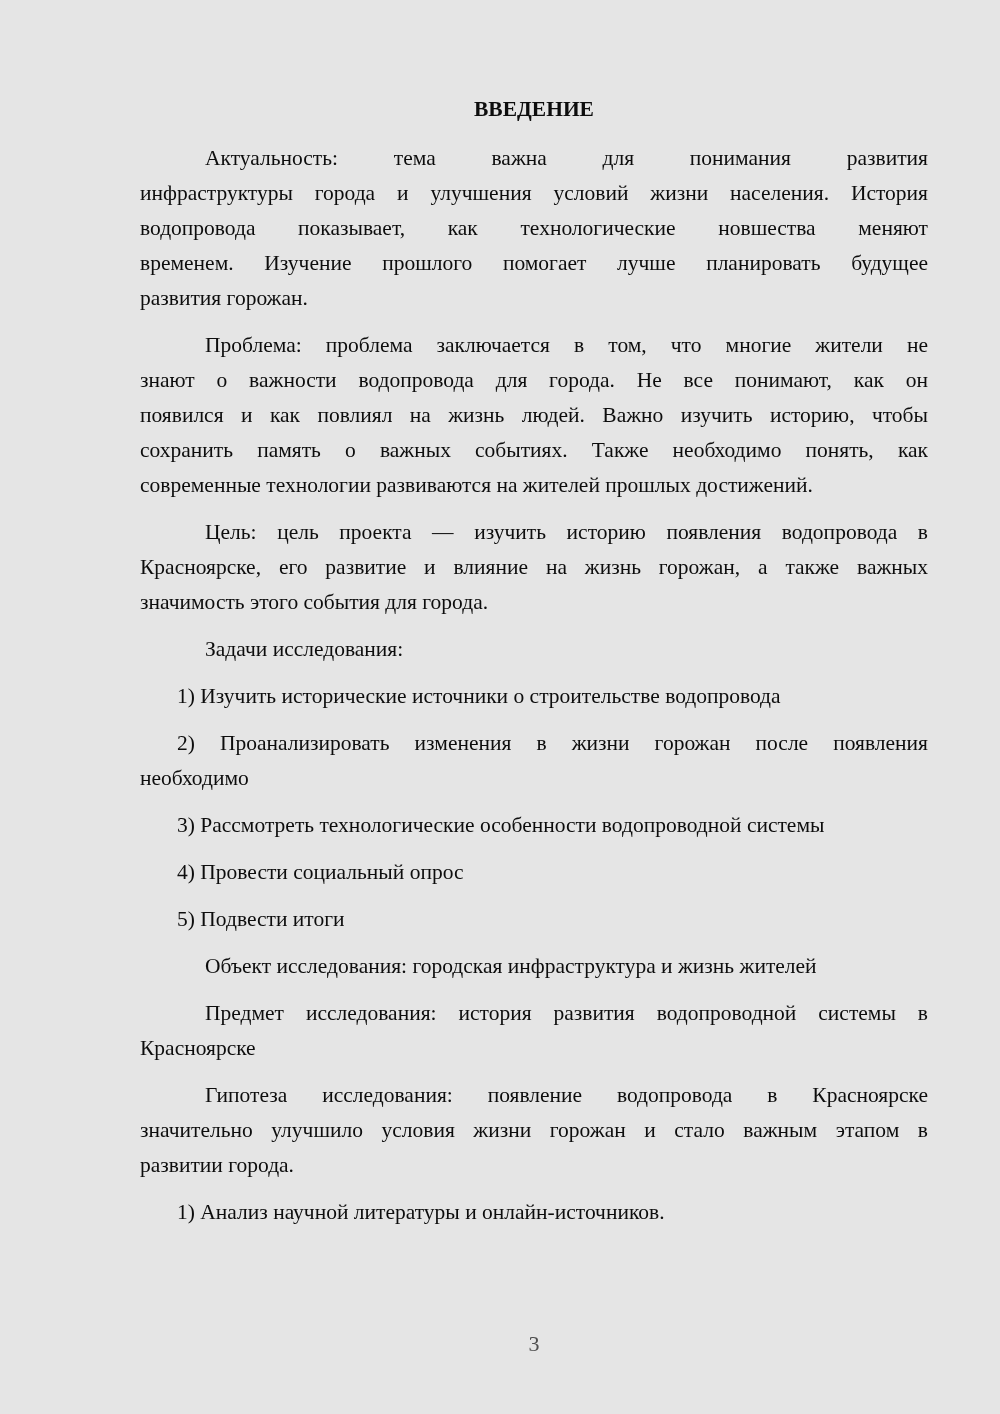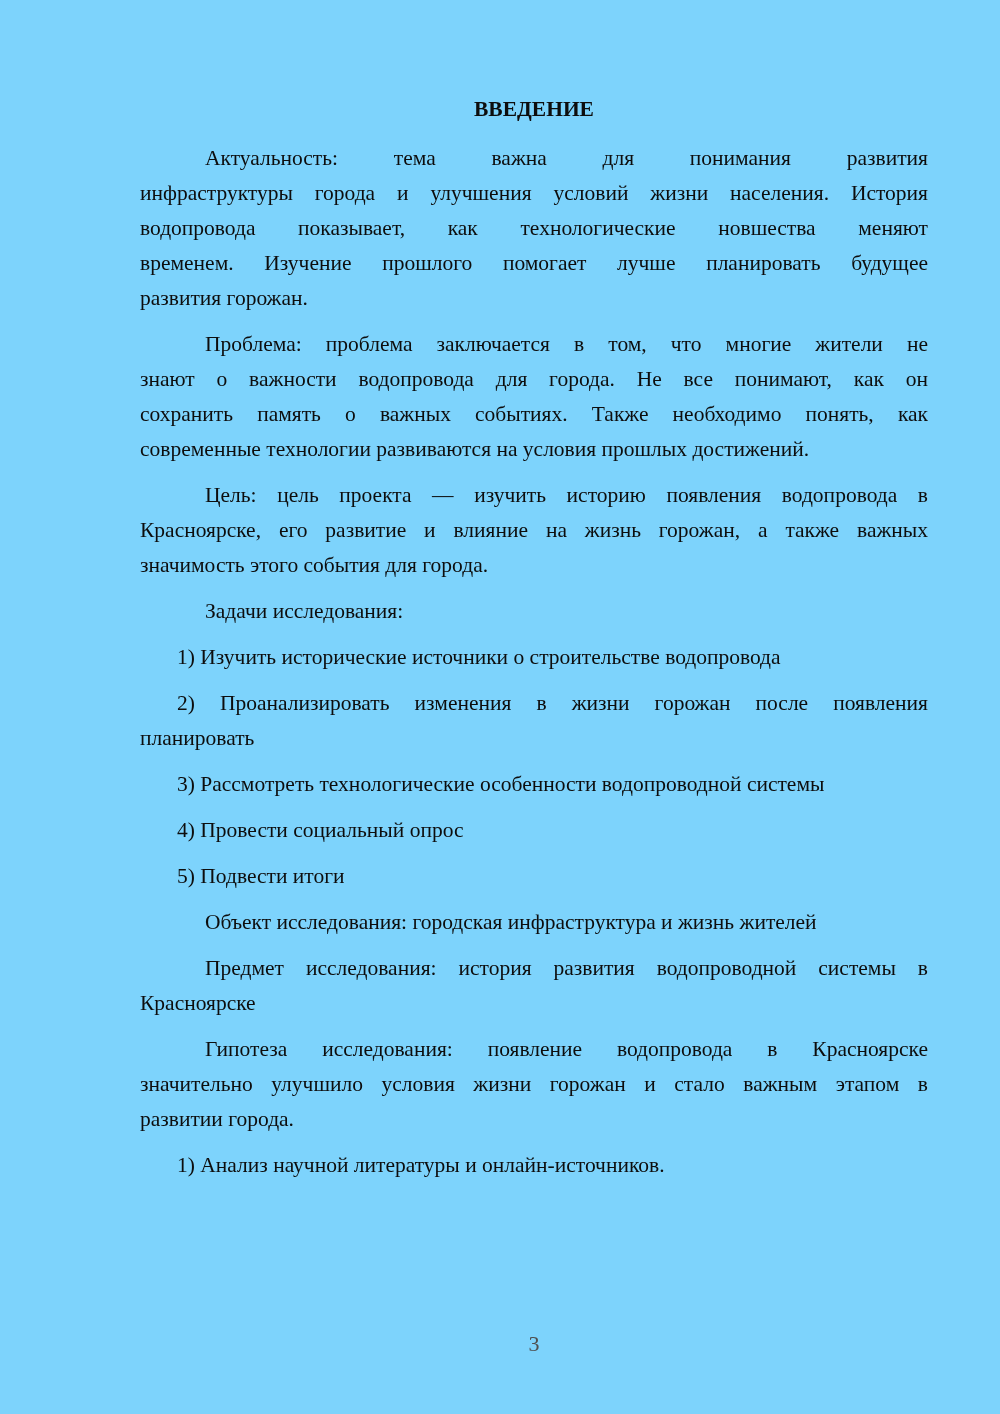--- a/index.html
+++ b/index.html
@@ -5,38 +5,38 @@
   html, body {
     margin: 0;
     padding: 0;
     background: #ffffff;
   }
   .page {
     position: relative;
     width: 1000px;
     height: 1414px;
     margin: 0 auto;
-    background: #7dd3fc;
+    background: #e5e5e5;
     box-sizing: border-box;
     padding: 92px 72px 0 140px;
     font-family: "Liberation Serif", "DejaVu Serif", serif;
     font-size: 21.5px;
     line-height: 35px;
     color: #0d0d0d;
     overflow: hidden;
   }
   .doc-title {
     margin: 0 0 14px 0;
     font-size: 21.5px;
     line-height: 35px;
     font-weight: 700;
     text-align: center;
   }
   .para {
-    margin: 4px 0 11px 0;
+    margin: 12px 0 11px 0;
   }
   .line {
     text-align: justify;
   }
   .line.jfull {
     text-align-last: justify;
   }
   .para.normal .line.first {
     text-indent: 65px;
   }
@@ -64,37 +64,38 @@
       <div class="para normal">
         <div class="line first jfull">Актуальность: тема важна для понимания развития</div>
         <div class="line jfull">инфраструктуры города и улучшения условий жизни населения. История</div>
         <div class="line jfull">водопровода показывает, как технологические новшества меняют</div>
         <div class="line jfull">временем. Изучение прошлого помогает лучше планировать будущее</div>
         <div class="line">развития горожан.</div>
       </div>
       <div class="para normal">
         <div class="line first jfull">Проблема: проблема заключается в том, что многие жители не</div>
         <div class="line jfull">знают о важности водопровода для города. Не все понимают, как он</div>
+        <div class="line jfull">появился и как повлиял на жизнь людей. Важно изучить историю, чтобы</div>
         <div class="line jfull">сохранить память о важных событиях. Также необходимо понять, как</div>
-        <div class="line">современные технологии развиваются на условия прошлых достижений.</div>
+        <div class="line">современные технологии развиваются на жителей прошлых достижений.</div>
       </div>
       <div class="para normal">
         <div class="line first jfull">Цель: цель проекта — изучить историю появления водопровода в</div>
         <div class="line jfull">Красноярске, его развитие и влияние на жизнь горожан, а также важных</div>
         <div class="line">значимость этого события для города.</div>
       </div>
       <div class="para normal">
         <div class="line first">Задачи исследования:</div>
       </div>
       <div class="para list">
         <div class="line first">1) Изучить исторические источники о строительстве водопровода</div>
       </div>
       <div class="para list">
         <div class="line first jfull">2) Проанализировать изменения в жизни горожан после появления</div>
-        <div class="line">планировать</div>
+        <div class="line">необходимо</div>
       </div>
       <div class="para list">
         <div class="line first">3) Рассмотреть технологические особенности водопроводной системы</div>
       </div>
       <div class="para list">
         <div class="line first">4) Провести социальный опрос</div>
       </div>
       <div class="para list">
         <div class="line first">5) Подвести итоги</div>
       </div>

